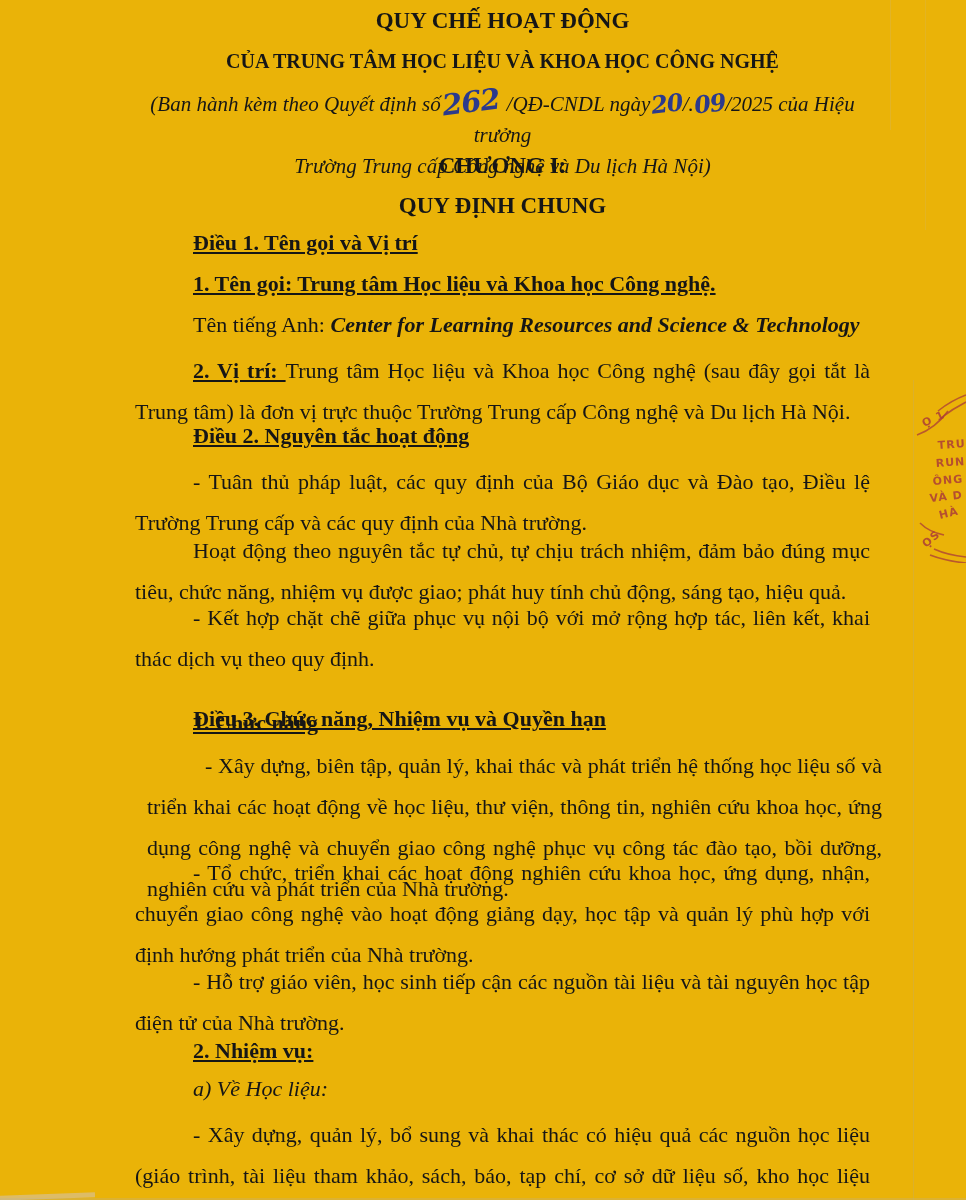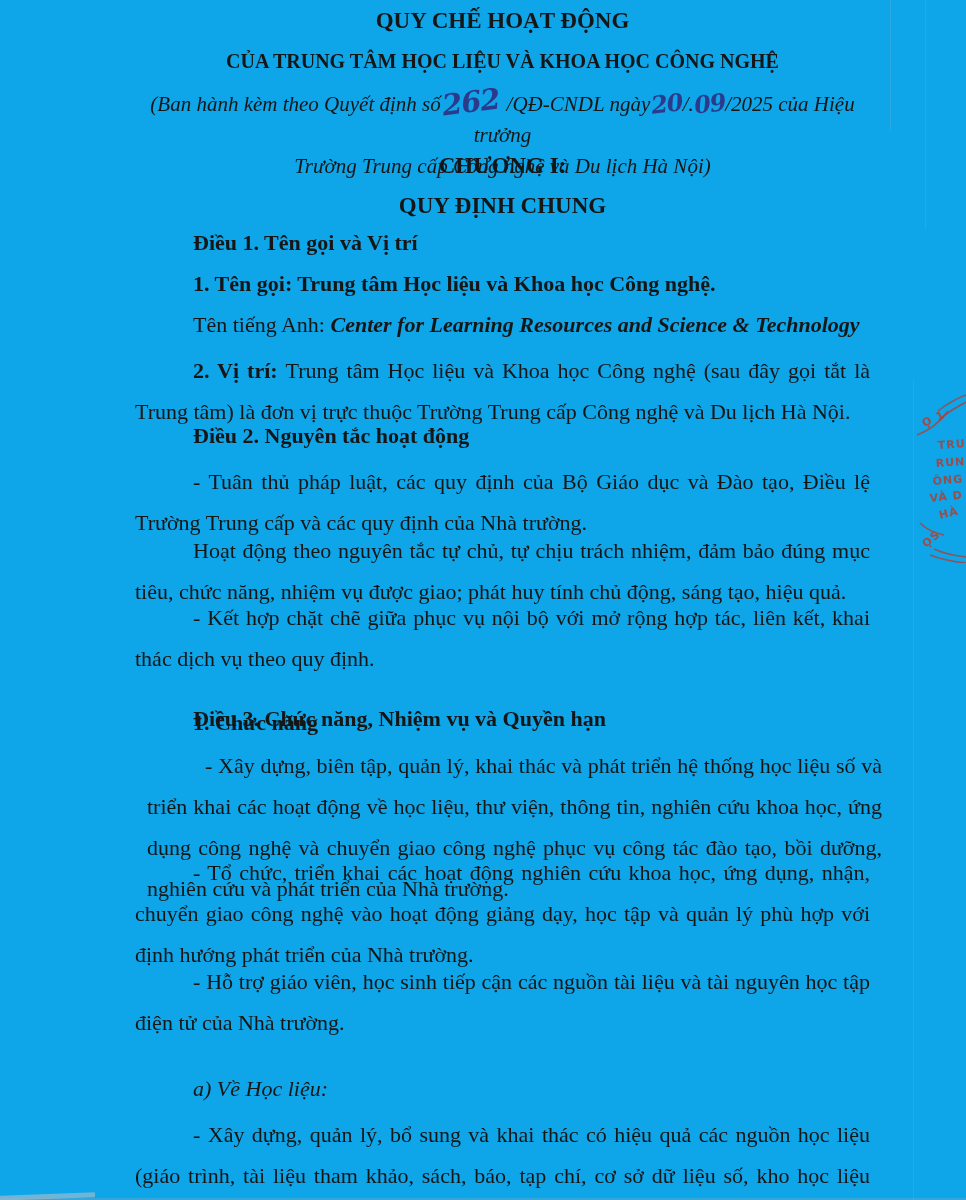--- a/index.html
+++ b/index.html
@@ -1,26 +1,26 @@
 <!DOCTYPE html>
 <html><head>
 <meta charset="utf-8">
 <style>
   html,body{margin:0;padding:0;background:#ffffff;}
   .page{
     position:relative;
     width:966px;height:1200px;
-    background:#0ea5e9;
+    background:#eab308;
     overflow:hidden;
     font-family:"Liberation Serif","DejaVu Serif",serif;
     color:#161616;
   }
   .b{position:absolute;left:135px;width:735px;line-height:26px;}
   .center{text-align:center;}
-  .bold{font-weight:bold;}
+  .bold{font-weight:bold;text-decoration:underline;}
   .t1{top:8px;font-size:23px;font-weight:bold;}
   .t2{top:48px;font-size:20px;font-weight:bold;}
   .issuance{top:86px;font-size:21px;font-style:italic;line-height:31px;text-align:center;}
   .chap1{top:153px;font-size:23px;font-weight:bold;}
   .chap2{top:193px;font-size:23px;font-weight:bold;}
   .para{font-size:22px;line-height:41px;text-align:justify;text-indent:58px;}
   .hline{font-size:22px;line-height:26px;text-indent:58px;}
   .a1h{top:230px;}
   .tengoi{top:271px;}
   .tienganh{top:312px;}
@@ -103,20 +103,21 @@
   <div class="b para p-tuanthu">- Tuân thủ pháp luật, các quy định của Bộ Giáo dục và Đào tạo, Điều lệ Trường Trung cấp và các quy định của Nhà trường.</div>
   <div class="b para p-hoatdong">Hoạt động theo nguyên tắc tự chủ, tự chịu trách nhiệm, đảm bảo đúng mục tiêu, chức năng, nhiệm vụ được giao; phát huy tính chủ động, sáng tạo, hiệu quả.</div>
   <div class="b para p-kethop">- Kết hợp chặt chẽ giữa phục vụ nội bộ với mở rộng hợp tác, liên kết, khai thác dịch vụ theo quy định.</div>
 
   <div class="b hline bold a3h">Điều 3. Chức năng, Nhiệm vụ và Quyền hạn</div>
   <div class="b hline bold cnh">1. Chức năng</div>
   <div class="b para p-cn1">- Xây dựng, biên tập, quản lý, khai thác và phát triển hệ thống học liệu số và triển khai các hoạt động về học liệu, thư viện, thông tin, nghiên cứu khoa học, ứng dụng công nghệ và chuyển giao công nghệ phục vụ công tác đào tạo, bồi dưỡng, nghiên cứu và phát triển của Nhà trường.</div>
   <div class="b para p-cn2">- Tổ chức, triển khai các hoạt động nghiên cứu khoa học, ứng dụng, nhận, chuyển giao công nghệ vào hoạt động giảng dạy, học tập và quản lý phù hợp với định hướng phát triển của Nhà trường.</div>
   <div class="b para p-cn3">- Hỗ trợ giáo viên, học sinh tiếp cận các nguồn tài liệu và tài nguyên học tập điện tử của Nhà trường.</div>
 
+  <div class="b hline bold nvh">2. Nhiệm vụ:</div>
   <div class="b hline muca">a) Về Học liệu:</div>
   <div class="b para p-nv1">- Xây dựng, quản lý, bổ sung và khai thác có hiệu quả các nguồn học liệu (giáo trình, tài liệu tham khảo, sách, báo, tạp chí, cơ sở dữ liệu số, kho học liệu điện tử).</div>
 
   <div class="stamp">
     <svg width="56" height="180" viewBox="0 0 56 180">
       <path d="M28,28 C 38,20 48,15 56,12" stroke="#ae4136"></path>
       <path d="M31,35 C 41,27 50,22 56,19" stroke="#ae4136"></path>
       <path d="M7,52 C 18,48 30,39 38,28" stroke="#ae4136"></path>
       <text x="14" y="44" transform="rotate(-24 14 44)" fill="#ae4136">Ọ 1</text>
       <text x="28" y="66" transform="rotate(-4 28 66)" fill="#ae4136">TRU</text>

